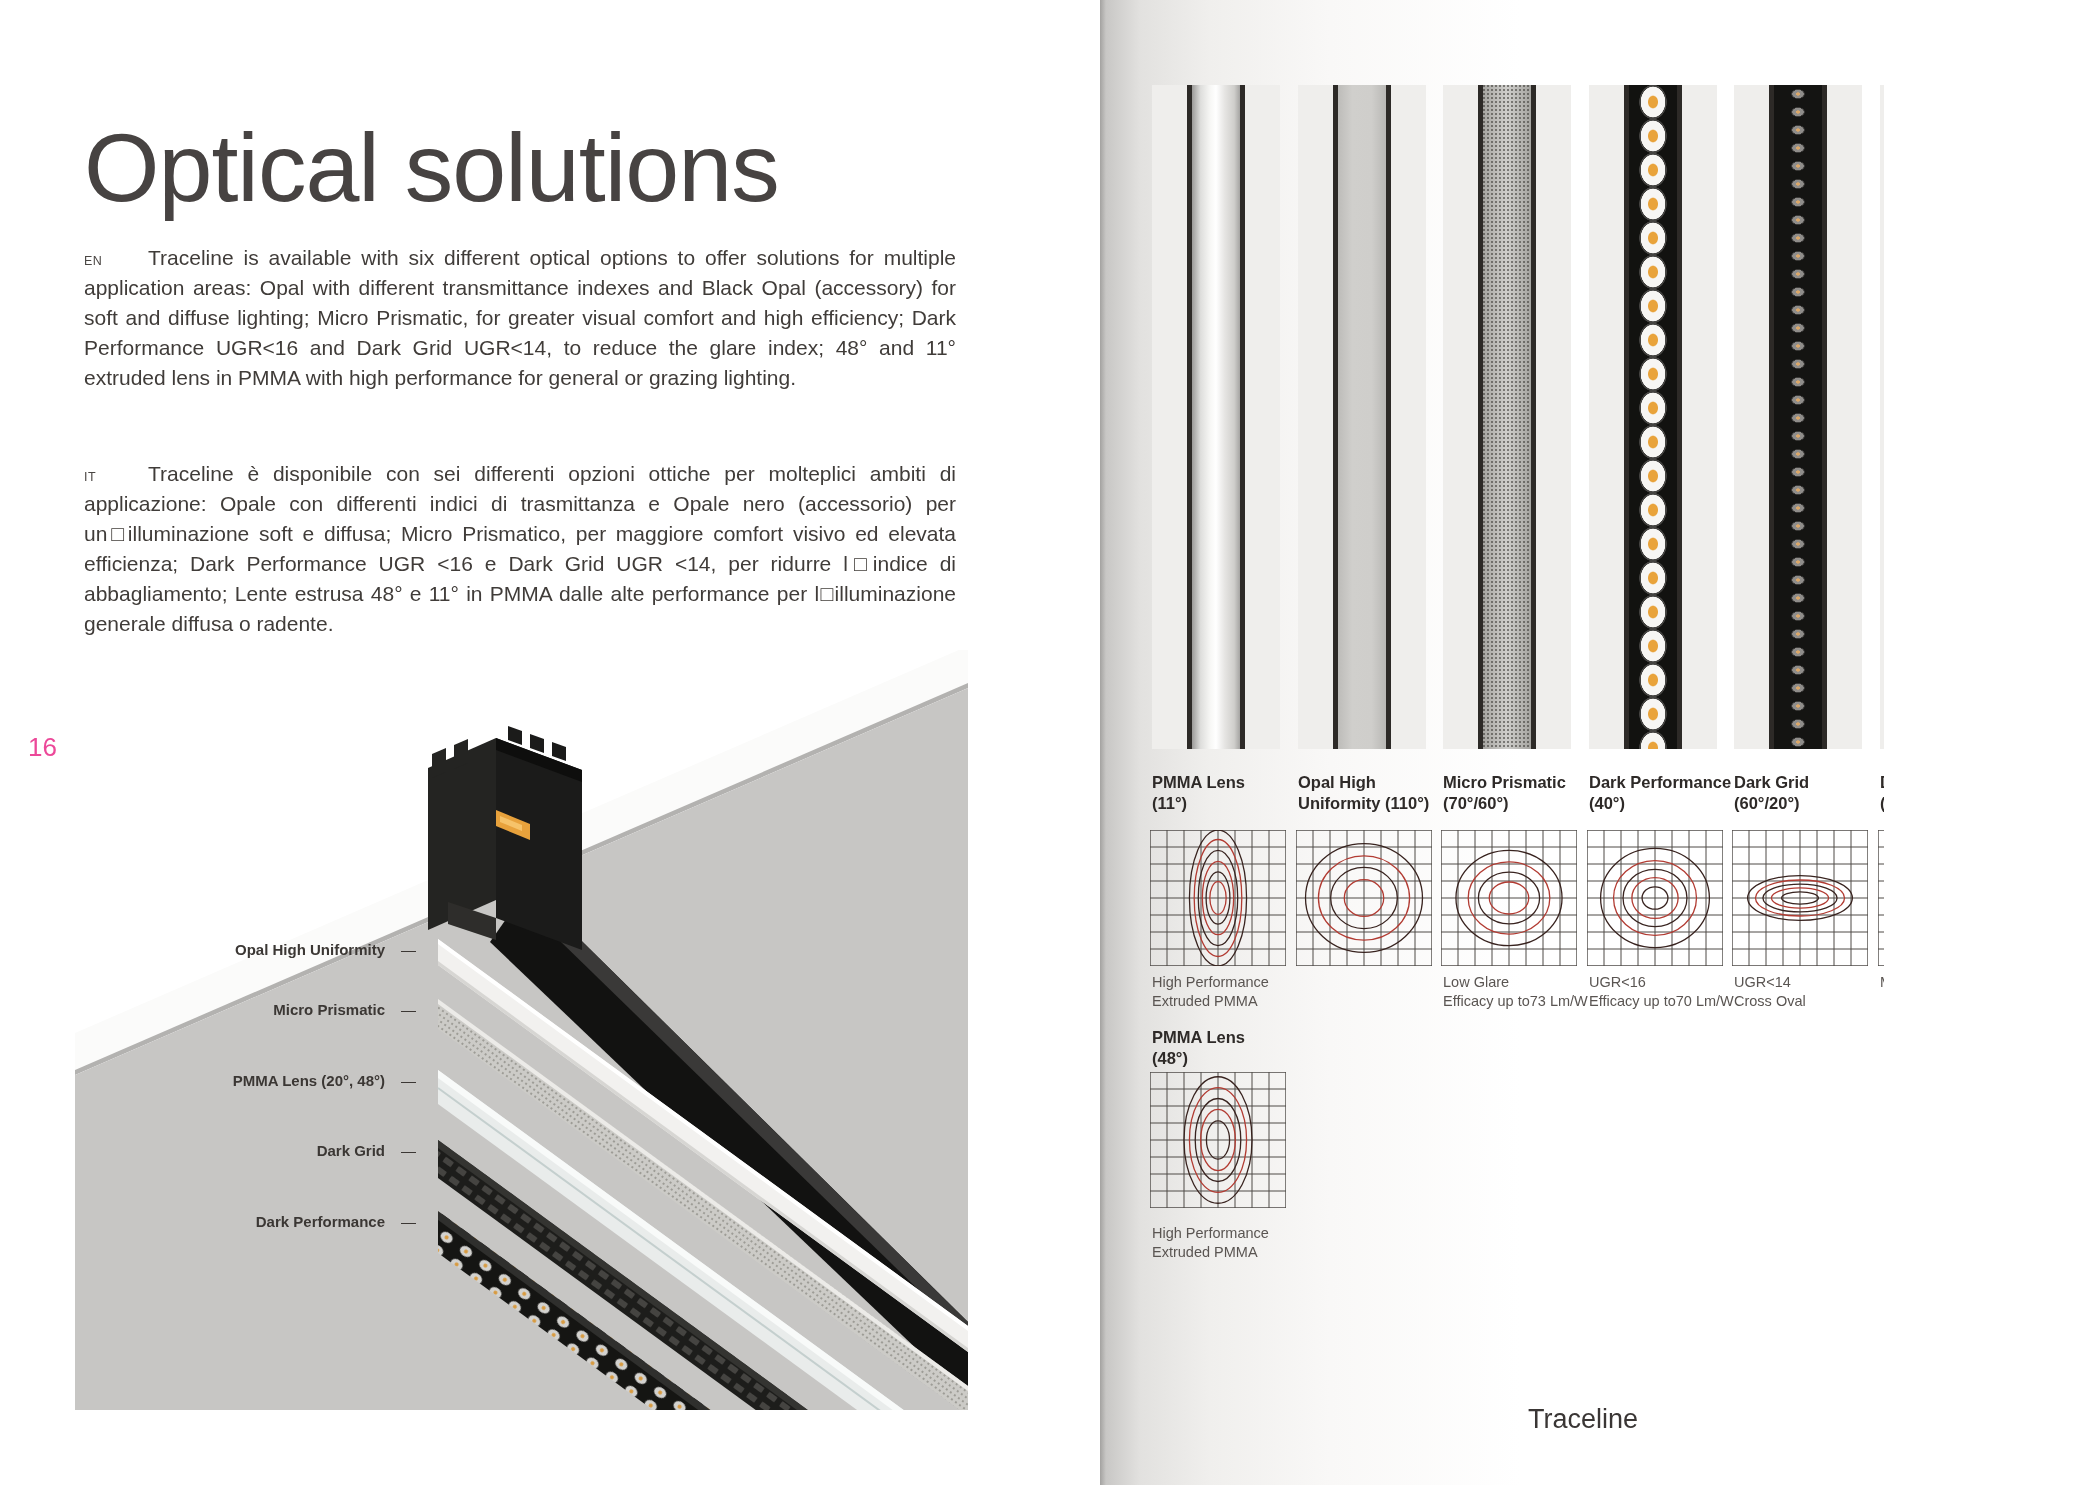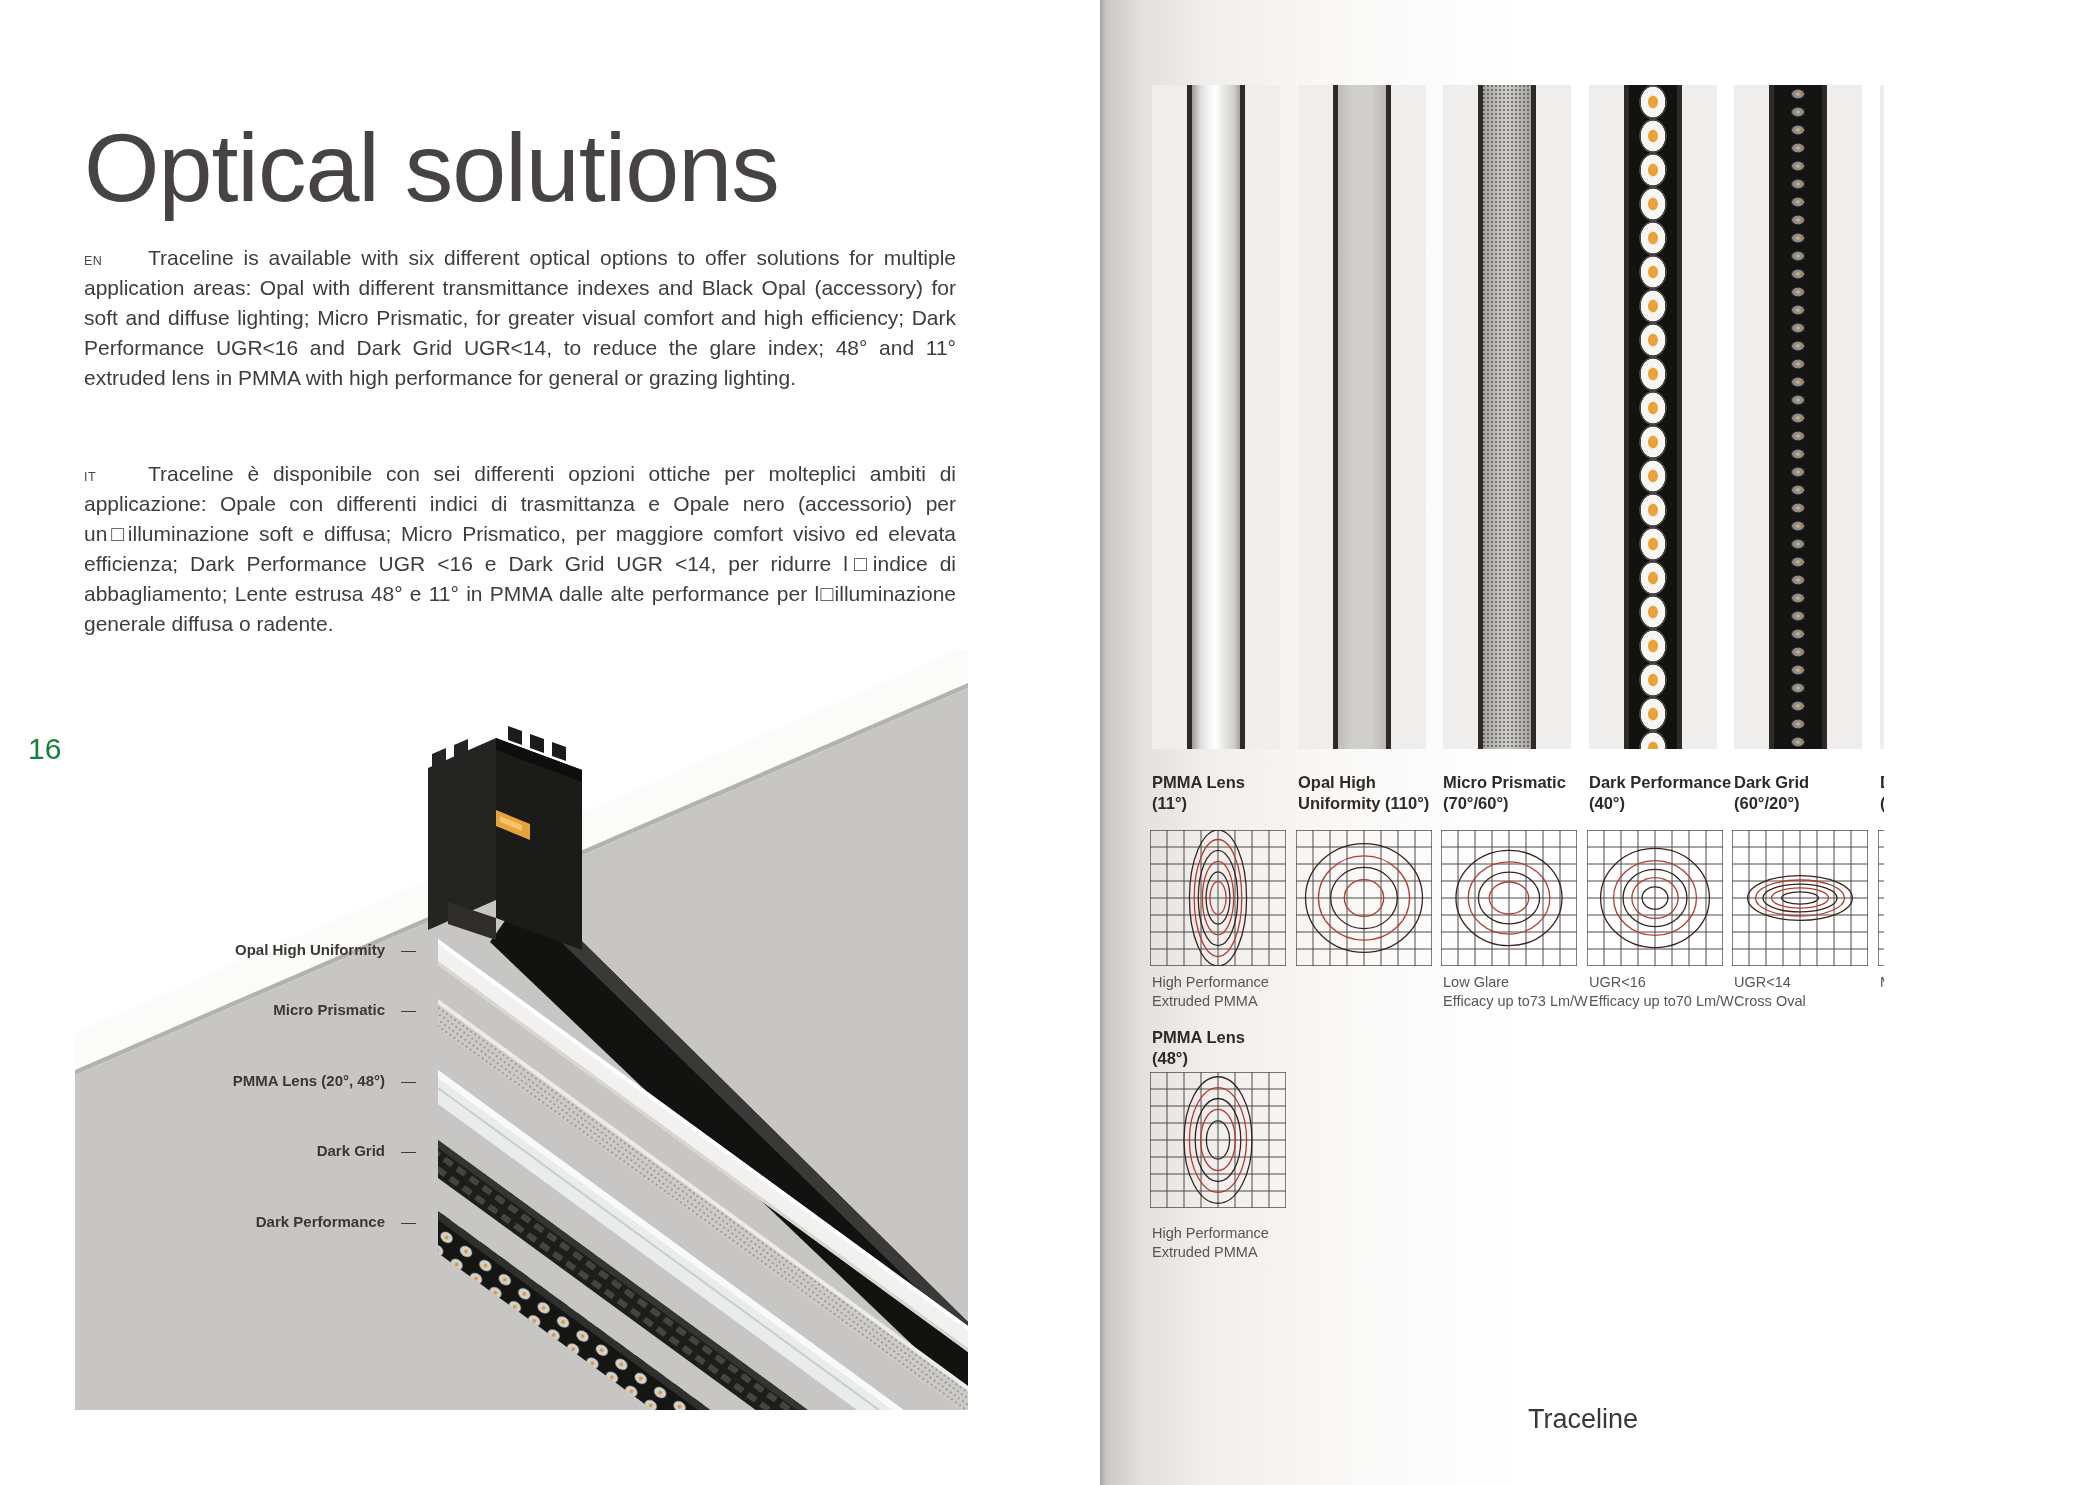--- a/index.html
+++ b/index.html
@@ -6,21 +6,21 @@
   .spread{position:relative;width:1884px;height:1485px;background:#ffffff;overflow:hidden;
           font-family:"Liberation Sans","DejaVu Sans",sans-serif;color:#3e3a37;}
   
   .title{position:absolute;left:84px;top:48px;font-size:97px;line-height:110px;font-weight:300;
          letter-spacing:-1px;color:#474342;}
   .para{position:absolute;left:84px;width:872px;margin:0;text-align:justify;font-size:21px;
         line-height:30px;color:#403c39;text-indent:64px;}
   .para-en{top:243px;}
   .para-it{top:459px;}
   .lang{position:absolute;left:0;top:3px;font-size:12.5px;letter-spacing:.5px;color:#4a4643;text-indent:0;}
-  .pagenum{position:absolute;font-size:30px;color:#15803d;}
+  .pagenum{position:absolute;font-size:26px;color:#ec4899;}
   .pagenum-left{left:28px;top:732px;}
   .pagenum-right{left:2042px;top:727px;}
   
   .illu{position:absolute;left:60px;top:650px;width:960px;height:760px;overflow:hidden;}
   .illu svg{position:absolute;left:0;top:0;}
   .illu-label{position:absolute;left:0;width:356px;height:20px;display:flex;justify-content:flex-end;
               align-items:center;font-size:15px;font-weight:bold;color:#3b3734;text-align:right;}
   .illu-label .dash{margin-left:16px;font-weight:normal;color:#3b3734;}
   
   .gutter{position:absolute;left:1100px;top:0;width:1000px;height:1485px;

